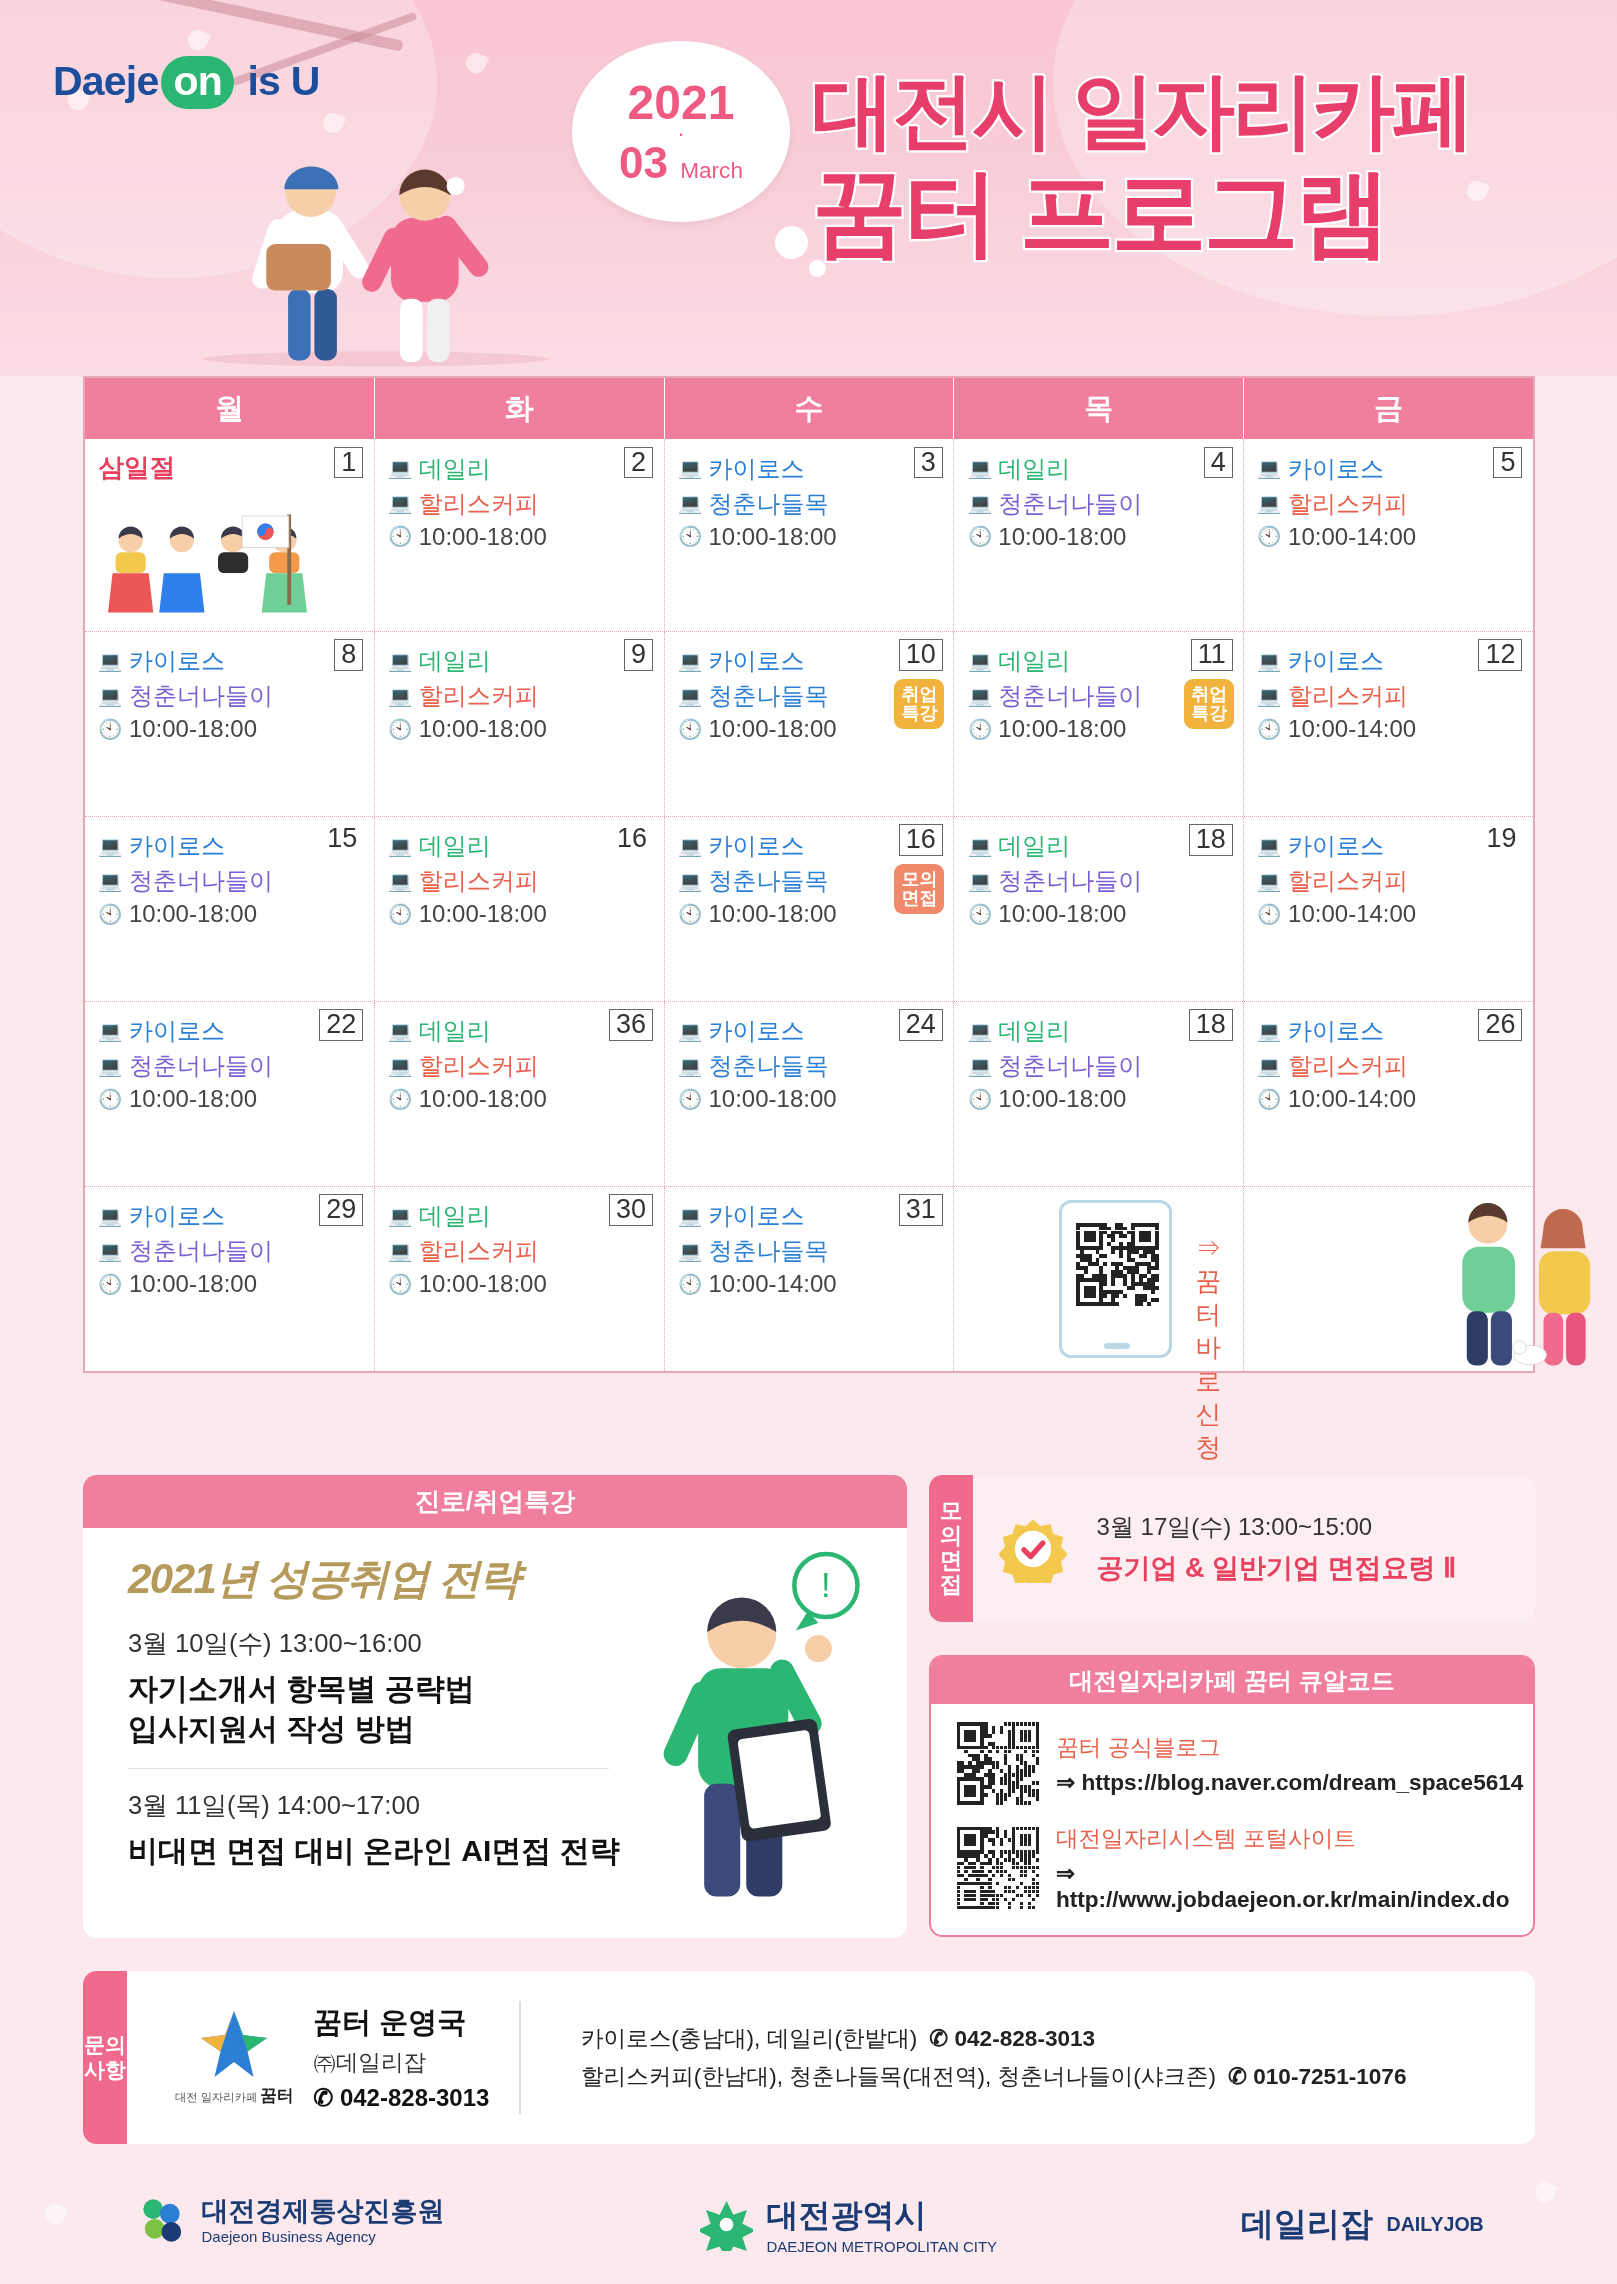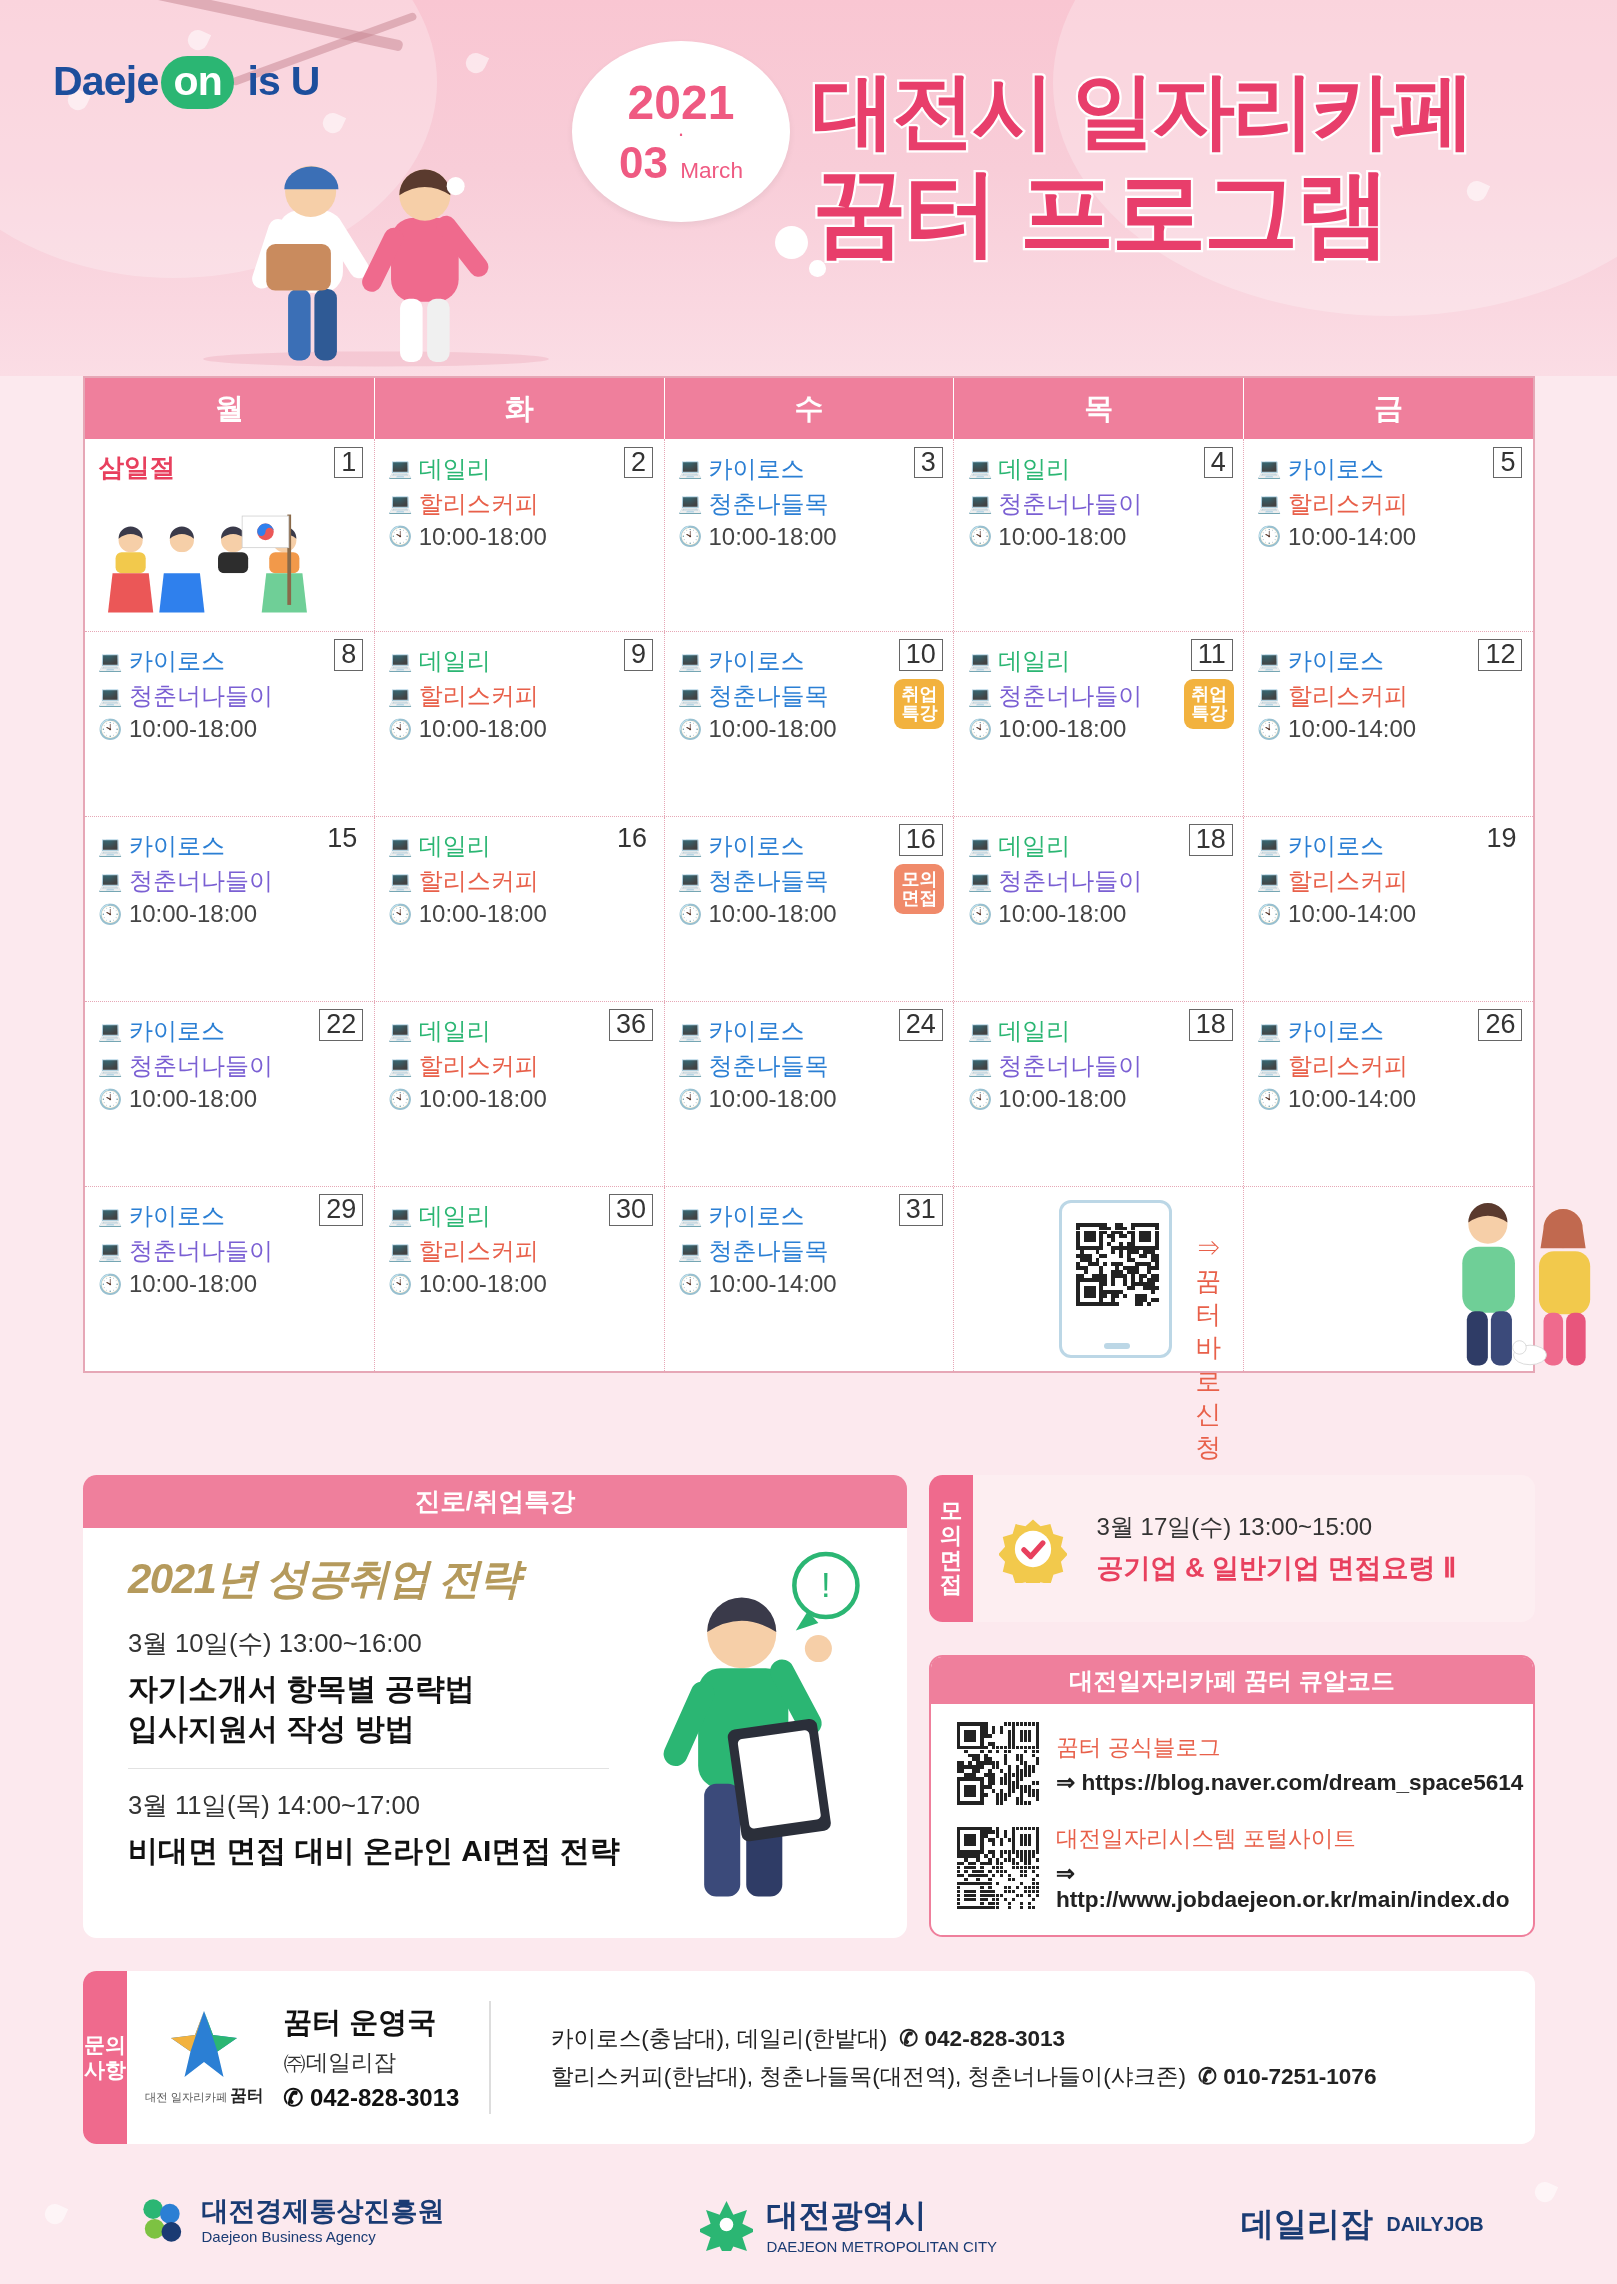--- a/index.html
+++ b/index.html
@@ -161,21 +161,21 @@
   
   .contact {
     position:absolute; left:83px; top:1971px; width:1452px; height:173px;
     background:#fff; border-radius:13.5px; display:flex; align-items:center;
   }
   .contact-tab {
     width:44px; height:173px; background:#ef6a8d; color:#fff; font-size:21px;
     font-weight:bold; border-radius:13.5px 0 0 13.5px;
     display:flex; align-items:center; justify-content:center; text-align:center; line-height:1.15;
   }
-  .c-star { margin-left:18px; text-align:center; }
+  .c-star { margin-left:48px; text-align:center; }
   .c-org { margin-left:19.6px; }
   .c-org .t { font-size:29px; font-weight:bold; color:#111; }
   .c-org .s { font-size:22.6px; color:#333; margin-top:4.5px;}
   .c-org .p { font-size:24px; color:#111; font-weight:bold; margin-top:6px;}
   .c-div { width:1.5px; height:113px; background:#ddd; margin:0 30px; }
   .c-consult { font-size:30px; font-weight:bold; color:#111; }
   .c-rows { margin-left:30px; }
   .c-row { font-size:22.6px; color:#222; display:flex; align-items:center; gap:12px; margin:7.5px 0;}
   .c-row b { font-weight:bold; }
   

